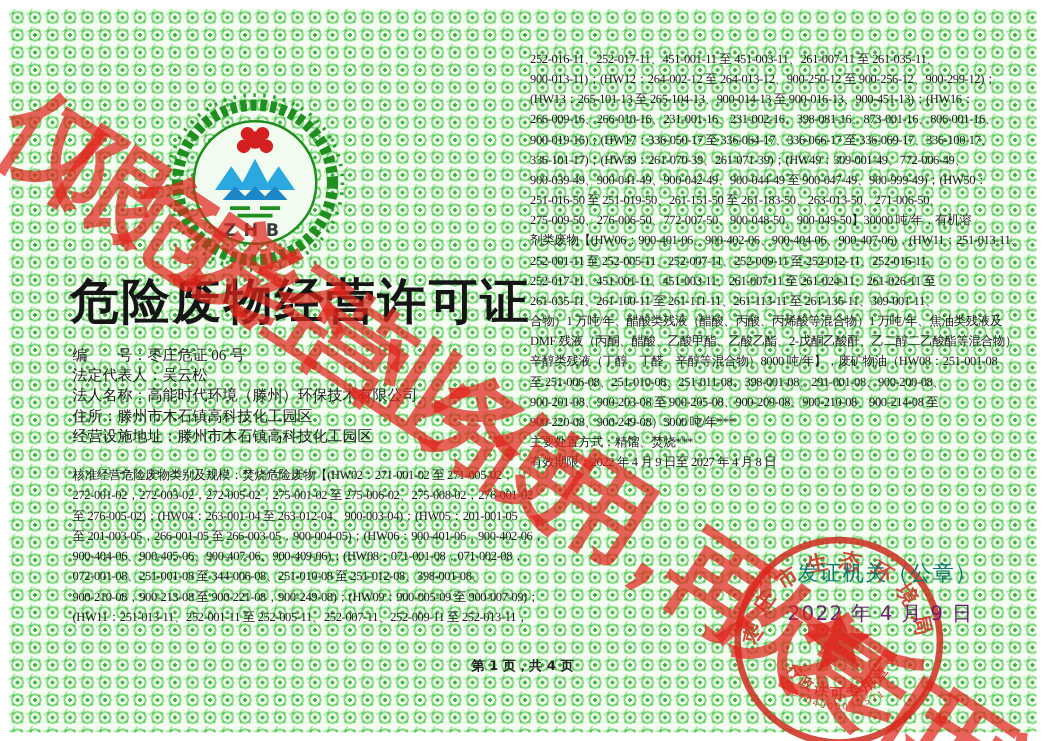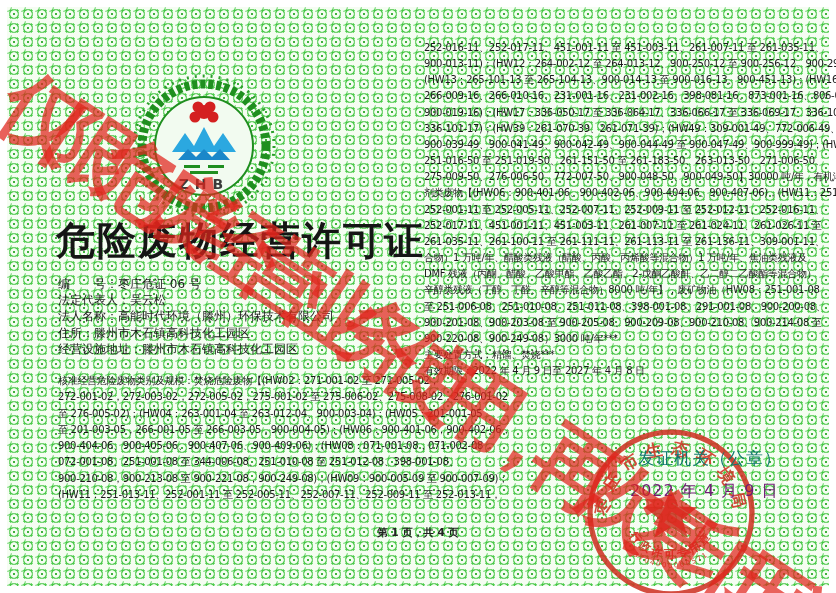--- a/index.html
+++ b/index.html
@@ -8,21 +8,21 @@
   .pattern{position:absolute;inset:7px;background-color:#f5fdf2;
     background-image:
       radial-gradient(circle 6px at 7px 7px, rgba(46,190,46,0) 3.4px, rgba(46,190,46,.65) 3.9px, rgba(46,190,46,.65) 4.9px, rgba(46,190,46,0) 5.4px),
       radial-gradient(circle 6px at 0px 0px, rgba(76,205,76,0) 3.4px, rgba(76,205,76,.5) 3.9px, rgba(76,205,76,.5) 4.9px, rgba(76,205,76,0) 5.4px),
       radial-gradient(circle 1.4px at 7px 7px, rgba(28,165,28,.85) 95%, rgba(28,165,28,0)),
       radial-gradient(circle 1.1px at 3.5px 3.5px, rgba(70,205,70,.7) 95%, rgba(70,205,70,0));
     background-size:14px 14px,14px 14px,14px 14px,7px 7px;}
   .abs{position:absolute;}
   .title{left:56px;top:186px;font-size:39px;font-weight:900;letter-spacing:2px;
          font-family:"Liberation Serif","DejaVu Serif",serif;color:#151515;white-space:nowrap;margin-top:28px;}
-  .textcol .tline{white-space:nowrap;}
+  .textcol .tline{white-space:nowrap;font-family:Liberation Serif, serif;}
   .info-block{left:58px;top:276px;width:360px;font-size:12px;line-height:16.2px;}
   .leftcodes{left:58px;top:373px;width:360px;font-size:10px;line-height:16.3px;letter-spacing:-0.3px;}
   .rightcodes{left:424px;top:40px;width:384px;font-size:10px;line-height:16.15px;letter-spacing:-0.3px;}
   .issuer-line1{left:638px;top:447px;font-size:17px;letter-spacing:1px;color:#0f766e;z-index:3;}
   .issuer-line2{left:630px;top:481px;font-size:16px;letter-spacing:1px;color:#701a75;z-index:3;}
   .footer{left:0;right:0;top:526px;text-align:center;font-size:10.5px;color:#222;font-weight:bold;}
   .watermark{left:40px;top:48px;transform:rotate(33.5deg);transform-origin:0 0;
      font-size:84px;font-weight:700;letter-spacing:-26px;white-space:nowrap;
      color:rgba(224,36,28,0.72);z-index:4;pointer-events:none;
      font-family:"Liberation Serif","DejaVu Serif",serif;}

